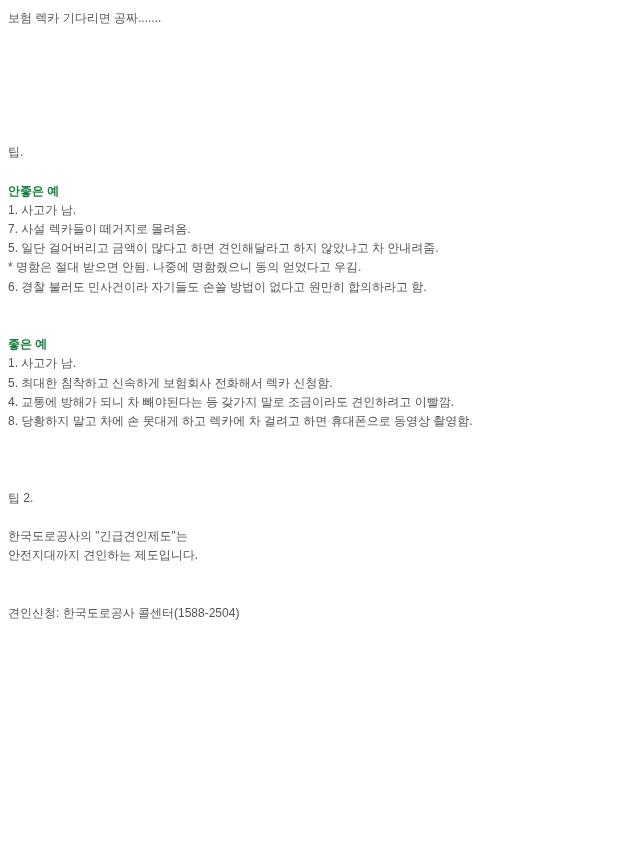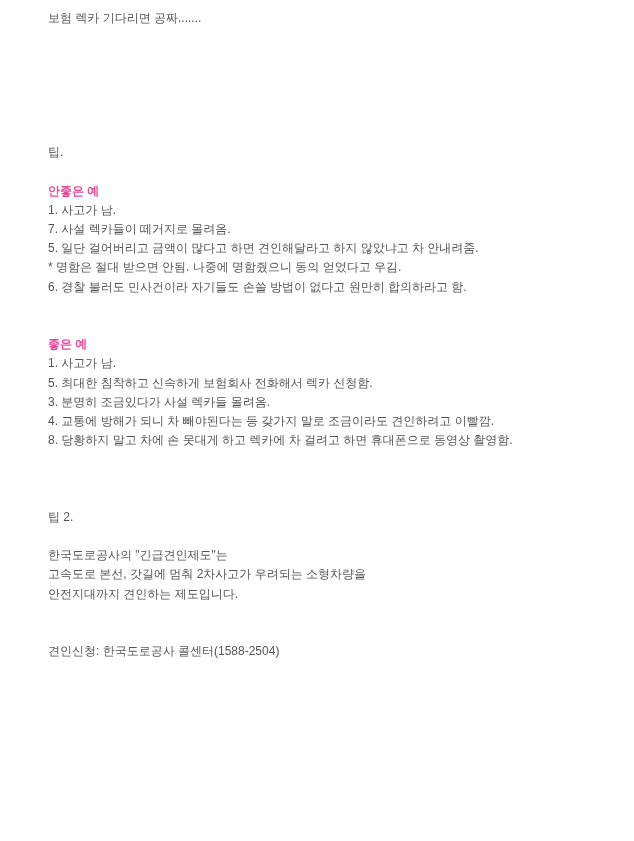--- a/index.html
+++ b/index.html
@@ -10,33 +10,32 @@
   body {
     width: 634px;
     height: 841px;
     overflow: hidden;
     font-family: "Liberation Sans", "DejaVu Sans", sans-serif;
     font-size: 12px;
     color: #555555;
   }
   .post {
     padding: 9px 0 0 8px;
-    margin-left: 40px;
   }
   .line {
     height: 19.2px;
     line-height: 19.2px;
     white-space: nowrap;
     letter-spacing: 0px;
   }
   .blank {
     height: 19.2px;
   }
   .heading-red {
-    color: #ec4899;
+    color: #15803d;
     font-weight: bold;
   }
 </style>
 </head>
 <body>
 
 <div class="post">
 
   <div class="line">보험 렉카 기다리면 공짜.......</div>
 
@@ -57,36 +56,34 @@
   <div class="line">5. 일단 걸어버리고 금액이 많다고 하면 견인해달라고 하지 않았냐고 차 안내려줌.</div>
   <div class="line">* 명함은 절대 받으면 안됨. 나중에 명함줬으니 동의 얻었다고 우김.</div>
   <div class="line">6. 경찰 불러도 민사건이라 자기들도 손쓸 방법이 없다고 원만히 합의하라고 함.</div>
 
   <div class="blank"></div>
   <div class="blank"></div>
 
   <div class="line heading-red">좋은 예</div>
   <div class="line">1. 사고가 남.</div>
   <div class="line">5. 최대한 침착하고 신속하게 보험회사 전화해서 렉카 신청함.</div>
-  <div class="line">3. 분명히 조금있다가 사설 렉카들 몰려옴.</div>
   <div class="line">4. 교통에 방해가 되니 차 빼야된다는 등 갖가지 말로 조금이라도 견인하려고 이빨깜.</div>
   <div class="line">8. 당황하지 말고 차에 손 못대게 하고 렉카에 차 걸려고 하면 휴대폰으로 동영상 촬영함.</div>
 
   <div class="blank"></div>
 
 
   <div class="blank"></div>
   <div class="blank"></div>
 
   <div class="line">팁 2.</div>
 
   <div class="blank"></div>
 
   <div class="line">한국도로공사의 "긴급견인제도"는</div>
-  <div class="line">고속도로 본선, 갓길에 멈춰 2차사고가 우려되는 소형차량을</div>
   <div class="line">안전지대까지 견인하는 제도입니다.</div>
 
   <div class="blank"></div>
 
 
   <div class="blank"></div>
 
   <div class="line">견인신청: 한국도로공사 콜센터(1588-2504)</div>
 
 </div>

